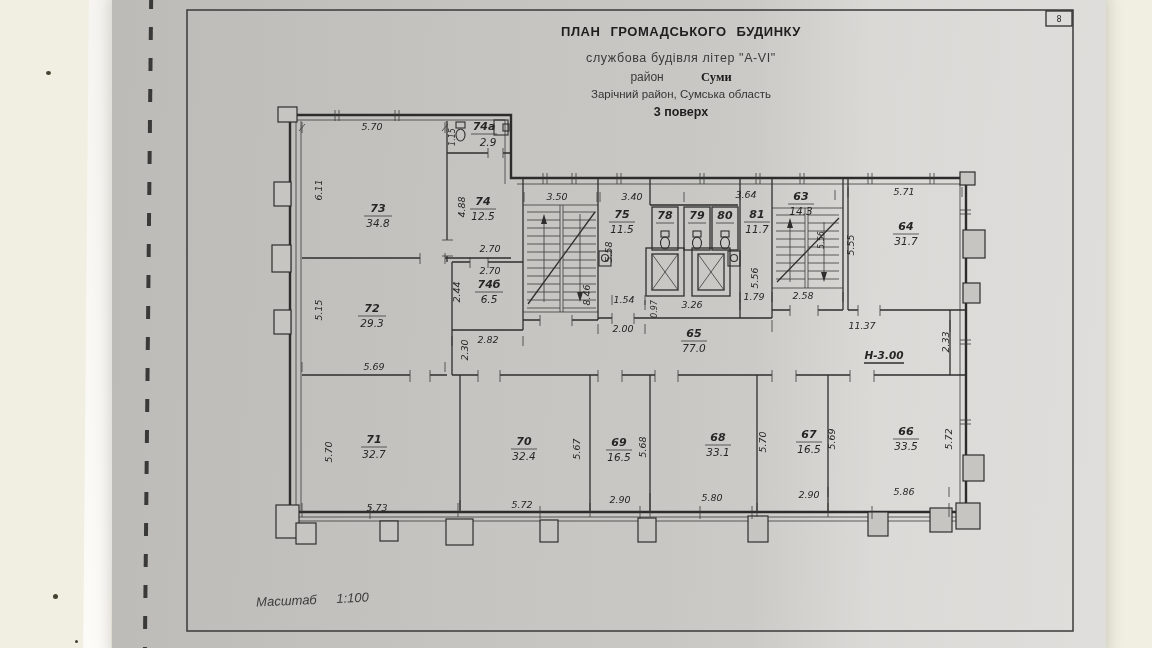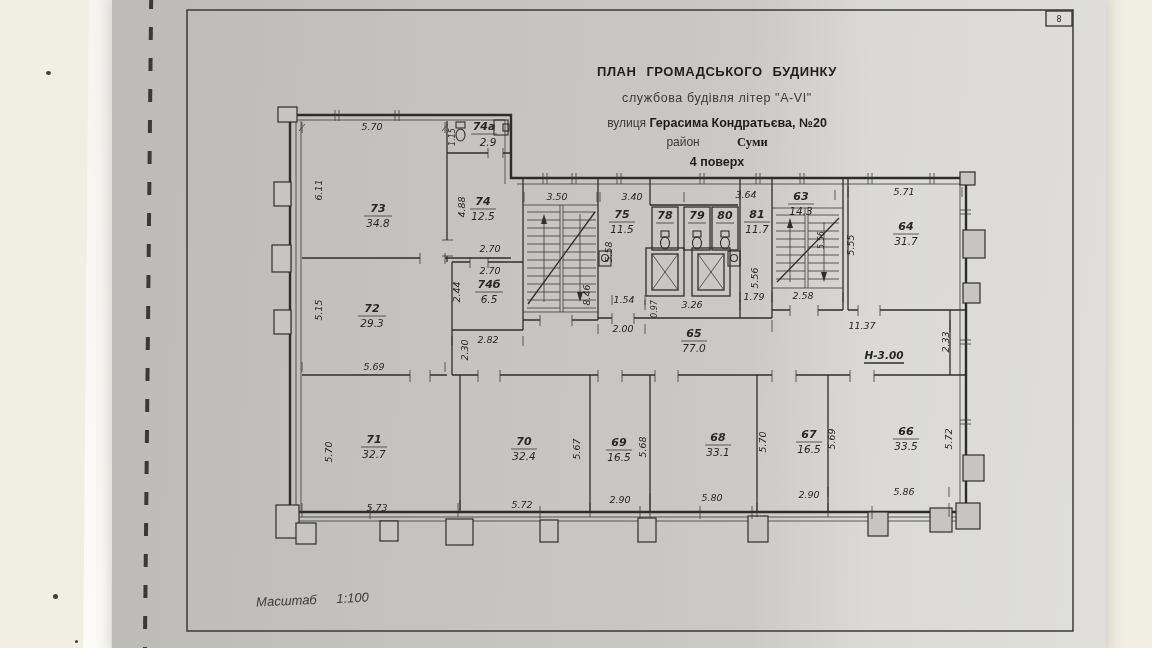--- a/index.html
+++ b/index.html
@@ -27,21 +27,21 @@
   svg .pil{fill:#c6c5c1;stroke:#2e2e2e;stroke-width:1.2;}
   svg .fx{fill:none;stroke:#2e2e2e;stroke-width:1.1;}
   svg text{font-family:"DejaVu Sans",sans-serif;font-style:italic;fill:#262626;text-anchor:middle;}
   svg text.dim{font-size:9.5px;}
   svg text.sm{font-size:8px;}
   svg text.rnum{font-size:11px;font-weight:600;}
   svg text.rarea{font-size:10.5px;}
   svg text.note{font-size:10.5px;font-weight:600;}
   svg text.mark{font-size:8px;font-style:normal;}
   
-  .titleblock{position:absolute;left:572px;top:24px;width:290px;text-align:center;color:#222;margin-top:40px;}
+  .titleblock{position:absolute;left:536px;top:24px;width:290px;text-align:center;color:#222;}
   .tb1{font-size:13px;font-weight:bold;letter-spacing:.5px;word-spacing:6px;color:#1e1e1e;}
   .tb2{font-size:12.5px;margin-top:12px;letter-spacing:.6px;color:#3a3a3a;}
   .tb3{font-size:12px;margin-top:11px;color:#3a3a3a;}
   .tb3 b,.tb4 b{color:#1c1c1c;font-size:12.5px;}
   .tb4{font-size:12px;margin-top:5px;color:#3a3a3a;}
   .tb4 b{margin-left:34px;font-family:Liberation Serif, serif;}
   .tb5{font-size:11.5px;margin-top:3px;color:#333;}
   .tb6{font-size:12.5px;font-weight:bold;margin-top:5px;color:#1e1e1e;}
   .scale-note{position:absolute;left:256px;top:592px;font-size:13px;font-style:italic;
     color:#3c3c3c;transform:rotate(-2.5deg);}
@@ -347,29 +347,26 @@
 
     <g>
       <text class="note" x="884" y="359">Н-3.00</text>
       <line class="w1" x1="864" y1="363" x2="904" y2="363"></line>
     </g>
   </svg>
 
   <div class="titleblock">
     <div class="tb1">ПЛАН  ГРОМАДСЬКОГО  БУДИНКУ</div>
     <div class="tb2">службова будівля літер "А-VI"</div>
-    <div class="tb3">
-      <span>вулиця</span>
-      <b>Герасима Кондратьєва, №20</b>
-    </div>
     <div class="tb4">
       <span>район</span>
       <b>Суми</b>
     </div>
-    <div class="tb6">4 поверх</div>
+    <div class="tb5">Зарічний район, Сумська область</div>
+    <div class="tb6">3 поверх</div>
   </div>
 
   <div class="scale-note">
     <span>Масштаб</span>
     <span class="val">1:100</span>
   </div>
 
 </div>
 
 </body></html>

